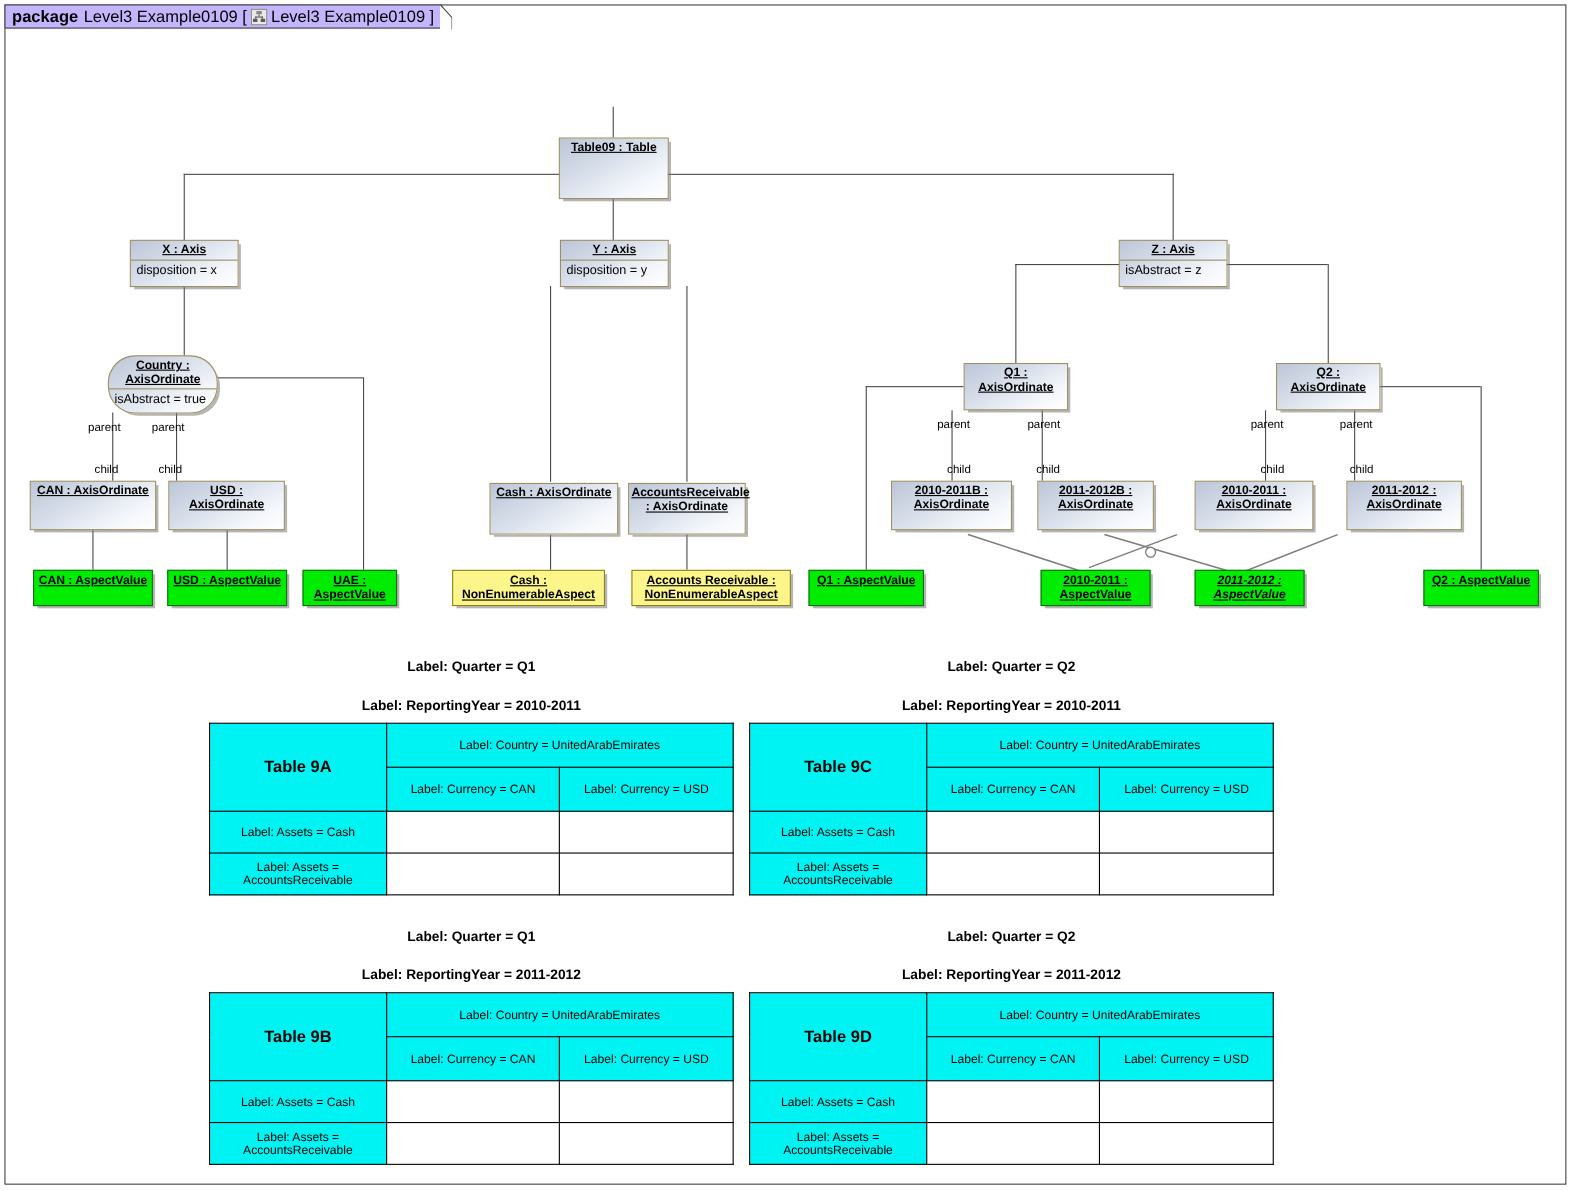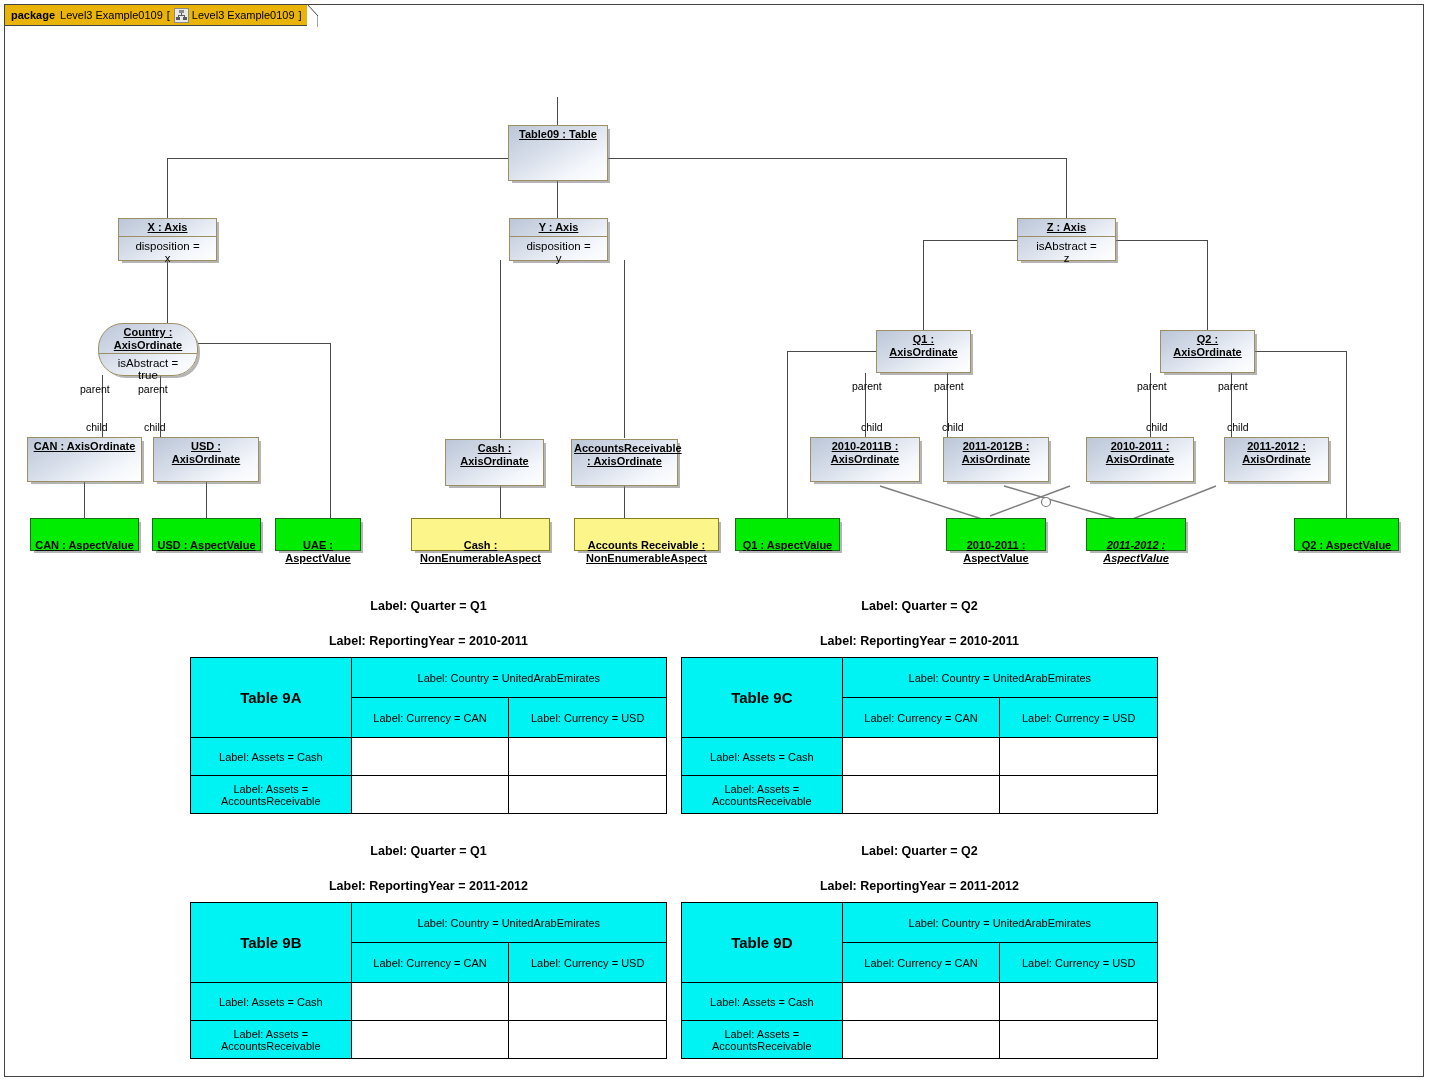--- a/index.html
+++ b/index.html
@@ -1,50 +1,50 @@
 <!DOCTYPE html>
 <html><head>
 <meta charset="utf-8">
 <style>
   html,body{margin:0;padding:0;background:#ffffff;}
   body{font-family:"Liberation Sans", sans-serif;}
   #canvas{position:relative;width:1430px;height:1083px;background:#fff;overflow:hidden;}
 
   
   .pkg-frame{position:absolute;left:4px;top:4px;width:1420px;height:1073px;border:1px solid #444;box-sizing:border-box;}
-  .pkg-tab{position:absolute;left:4px;top:4px;height:22px;background:#eab308;border:1px solid #444;box-sizing:border-box;
-           display:flex;align-items:center;padding:0 6px;font-size:11px;color:#000;white-space:nowrap;}
+  .pkg-tab{position:absolute;left:4px;top:4px;height:22px;background:#c4b5fd;border:1px solid #444;box-sizing:border-box;
+           display:flex;align-items:center;padding:0 6px;font-size:15px;color:#000;white-space:nowrap;}
   .pkg-tab .kw{font-weight:bold;margin-right:5px;}
   .pkg-tab .tail{position:absolute;right:-10px;top:-1px;width:11px;height:23px;}
   .pkg-icon{display:inline-block;width:13px;height:13px;margin:0 3px 0 4px;position:relative;vertical-align:middle;
             border:1px solid #8a8a8a;background:#e8e8e8;}
   .pkg-icon i{position:absolute;display:block;background:#5a5a5a;}
   .pkg-icon i.b1{left:4px;top:1.5px;width:5px;height:3px;background:#888;border:0;}
   .pkg-icon i.b2{left:1px;top:8px;width:4px;height:3px;}
   .pkg-icon i.b3{left:8px;top:8px;width:4px;height:3px;}
   .pkg-icon i.v{left:6px;top:4.5px;width:1px;height:2px;}
   .pkg-icon i.h{left:3px;top:6px;width:7px;height:1px;}
   .pkg-icon i.l1{left:3px;top:6px;width:1px;height:2px;}
   .pkg-icon i.l2{left:9px;top:6px;width:1px;height:2px;}
 
   
   .node{position:absolute;box-sizing:border-box;border:1px solid #9c8f63;
         box-shadow:3px 3px 0 -1px rgba(120,120,120,.55);}
   .node .hdr{box-sizing:border-box;width:100%;text-align:center;font-size:11px;font-weight:bold;
              line-height:12.5px;padding:2px 2px 2px 2px;color:#000;}
   .node .hdr span{text-decoration:underline;}
-  .node .cmp{box-sizing:border-box;width:100%;border-top:1px solid #9c8f63;text-align:center;
-             font-size:11.5px;padding:3px 16px;color:#000;}
+  .node .cmp{box-sizing:border-box;width:100%;border-top:1px solid #9c8f63;text-align:left;
+             font-size:11.5px;padding:3px 5px;color:#000;}
 
   .n-grey{background:linear-gradient(150deg,#bcc6d8 0%,#d6dde9 38%,#f3f6fb 75%,#ffffff 100%);}
   .n-yellowpale{background:#fbf0cd;}
   .n-green{background:#00ec00;border:1px solid #1d6a1d;}
   .n-yellow{background:#fbf58a;border:1px solid #8a8020;}
 
-  .n-green .hdr,.n-yellow .hdr{padding-top:20px;}
+  .n-green .hdr,.n-yellow .hdr{padding-top:3px;}
 
   
   .ln{position:absolute;background:#4a4a4a;}
   .lnh{height:1px;}
   .lnv{width:1px;}
   .diag{position:absolute;overflow:visible;}
 
   .elabel{position:absolute;font-size:10.5px;color:#000;white-space:nowrap;}
 
   
@@ -175,21 +175,21 @@
     <div class="hdr"><span>Country : AxisOrdinate</span></div>
     <div class="cmp">isAbstract = true</div>
   </div>
 
   <div class="node n-grey" style="left:27px;top:437px;width:115px;height:45px;">
     <div class="hdr"><span>CAN : AxisOrdinate</span></div>
   </div>
   <div class="node n-grey" style="left:153px;top:437px;width:106px;height:45px;">
     <div class="hdr"><span>USD : AxisOrdinate</span></div>
   </div>
-  <div class="node n-grey" style="left:445px;top:439px;width:99px;height:47px;">
+  <div class="node n-grey" style="left:445px;top:439px;width:117px;height:47px;">
     <div class="hdr"><span>Cash : AxisOrdinate</span></div>
   </div>
   <div class="node n-grey" style="left:571px;top:439px;width:107px;height:47px;">
     <div class="hdr"><span>AccountsReceivable : AxisOrdinate</span></div>
   </div>
 
   <div class="node n-grey" style="left:876px;top:330px;width:95px;height:43px;">
     <div class="hdr"><span>Q1 : AxisOrdinate</span></div>
   </div>
   <div class="node n-grey" style="left:1160px;top:330px;width:95px;height:43px;">

